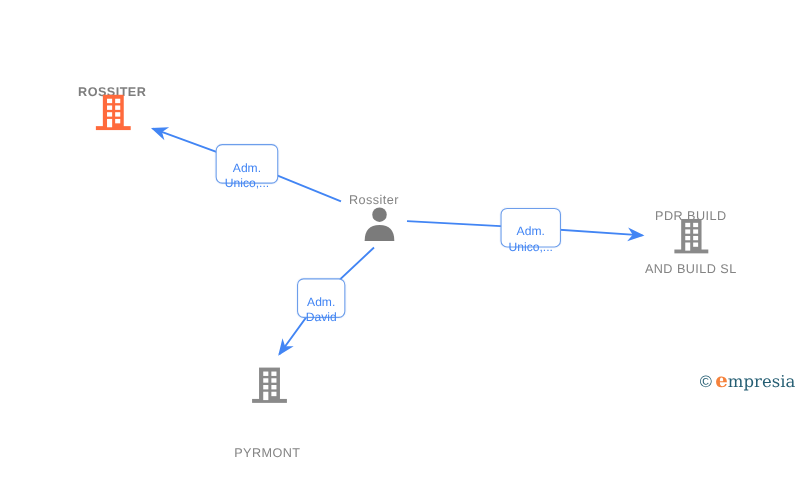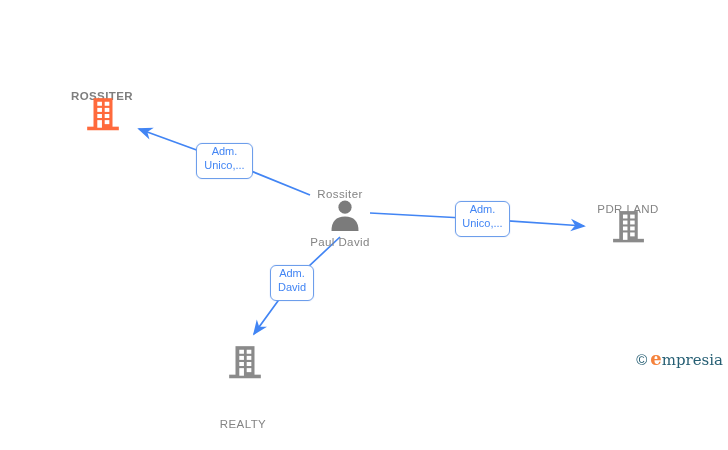--- a/index.html
+++ b/index.html
@@ -1,34 +1,34 @@
 <!DOCTYPE html>
 <html><head>
 <meta charset="utf-8">
 <style>
   html,body{margin:0;padding:0;}
   body{
     width:728px;height:450px;position:relative;overflow:hidden;
     background:#ffffff;
     font-family:"Liberation Sans", sans-serif;
   }
-  .stage{position:absolute;left:0;top:12px;width:728px;height:362px;}
+  .stage{position:absolute;left:0;top:0;width:728px;height:362px;}
   svg.edges{position:absolute;left:0;top:0;z-index:1;}
   .node-text{
     position:absolute;z-index:2;text-align:center;
     color:#848484;font-size:11.5px;line-height:16px;letter-spacing:.4px;
     white-space:pre-wrap;
   }
   .node-text.bold{font-weight:bold;color:#7e7e7e;}
   .icon-wrap{position:absolute;z-index:2;display:block;}
   .edge-label{
     position:absolute;z-index:3;background:#ffffff;
     border:1.6px solid #6d9eeb;border-radius:6px;
     color:#4285f4;font-size:11px;line-height:14px;text-align:center;
-    padding:0 2px;box-sizing:border-box;
+    padding:14px 2px;box-sizing:border-box;
     box-shadow:0 0 0 1px rgba(109,158,235,0.08);
   }
   .footer-logo{
     position:absolute;right:5px;bottom:5px;z-index:4;
     font-size:15px;color:#255e73;display:flex;align-items:baseline;gap:3px;
   }
   .brand{font-family:"DejaVu Serif", serif;}
   .brand .first{color:#f5823c;font-size:18px;font-weight:bold;}
   .brand .rest{color:#255e73;font-size:15px;}
 </style>
@@ -65,33 +65,33 @@
         <rect x="12.6" y="18" width="4.4" height="3.8"></rect>
           <rect x="19.6" y="18" width="4.4" height="3.8"></rect>
         <rect x="12.6" y="23.8" width="4.4" height="7.2"></rect>
           <rect x="19.6" y="23.8" width="4.4" height="3.8"></rect>
       </g>
     </svg>
   </span>
 
   <div class="node-text" style="left:270px;top:142px;width:140px;">
     <div>Rossiter</div>
-    <div>Paul David</div>
   </div>
   <span class="icon-wrap" style="left:327px;top:186px;">
     <svg width="36" height="36" viewBox="0 0 36 36">
       <g fill="#7b7b7b">
         <circle cx="18" cy="9.2" r="6.6"></circle>
         <path d="M4.5,33 q0,-14.5 13.5,-14.5 q13.5,0 13.5,14.5 z"></path>
       </g>
     </svg>
   </span>
 
   <div class="node-text" style="left:558px;top:157px;width:140px;">
-    <div>PDR LAND</div>
+    <div>PDR BUILD</div>
+    <div>AND BUILD SL</div>
   </div>
   <span class="icon-wrap" style="left:610px;top:196px;">
     <svg width="37" height="37" viewBox="0 0 36 36">
       <g fill="#8a8a8a">
         <rect x="3" y="30" width="30" height="3.4"></rect>
         <rect x="9" y="3" width="18" height="28"></rect>
       </g>
       <g fill="#ffffff">
         <rect x="12.6" y="6.4" width="4.4" height="3.8"></rect>
           <rect x="19.6" y="6.4" width="4.4" height="3.8"></rect>
@@ -117,21 +117,21 @@
         <rect x="12.6" y="12.2" width="4.4" height="3.8"></rect>
           <rect x="19.6" y="12.2" width="4.4" height="3.8"></rect>
         <rect x="12.6" y="18" width="4.4" height="3.8"></rect>
           <rect x="19.6" y="18" width="4.4" height="3.8"></rect>
         <rect x="12.6" y="23.8" width="4.4" height="7.2"></rect>
           <rect x="19.6" y="23.8" width="4.4" height="3.8"></rect>
       </g>
     </svg>
   </span>
   <div class="node-text" style="left:173px;top:372px;width:140px;">
-    <div>REALTY</div>
+    <div>PYRMONT</div>
     
   </div>
 
   <div class="edge-label" style="left:196px;top:131px;width:57px;height:36px;">
     <div>Adm.</div>
     <div>Unico,...</div>
   </div>
   <div class="edge-label" style="left:455px;top:189px;width:55px;height:36px;">
     <div>Adm.</div>
     <div>Unico,...</div>

